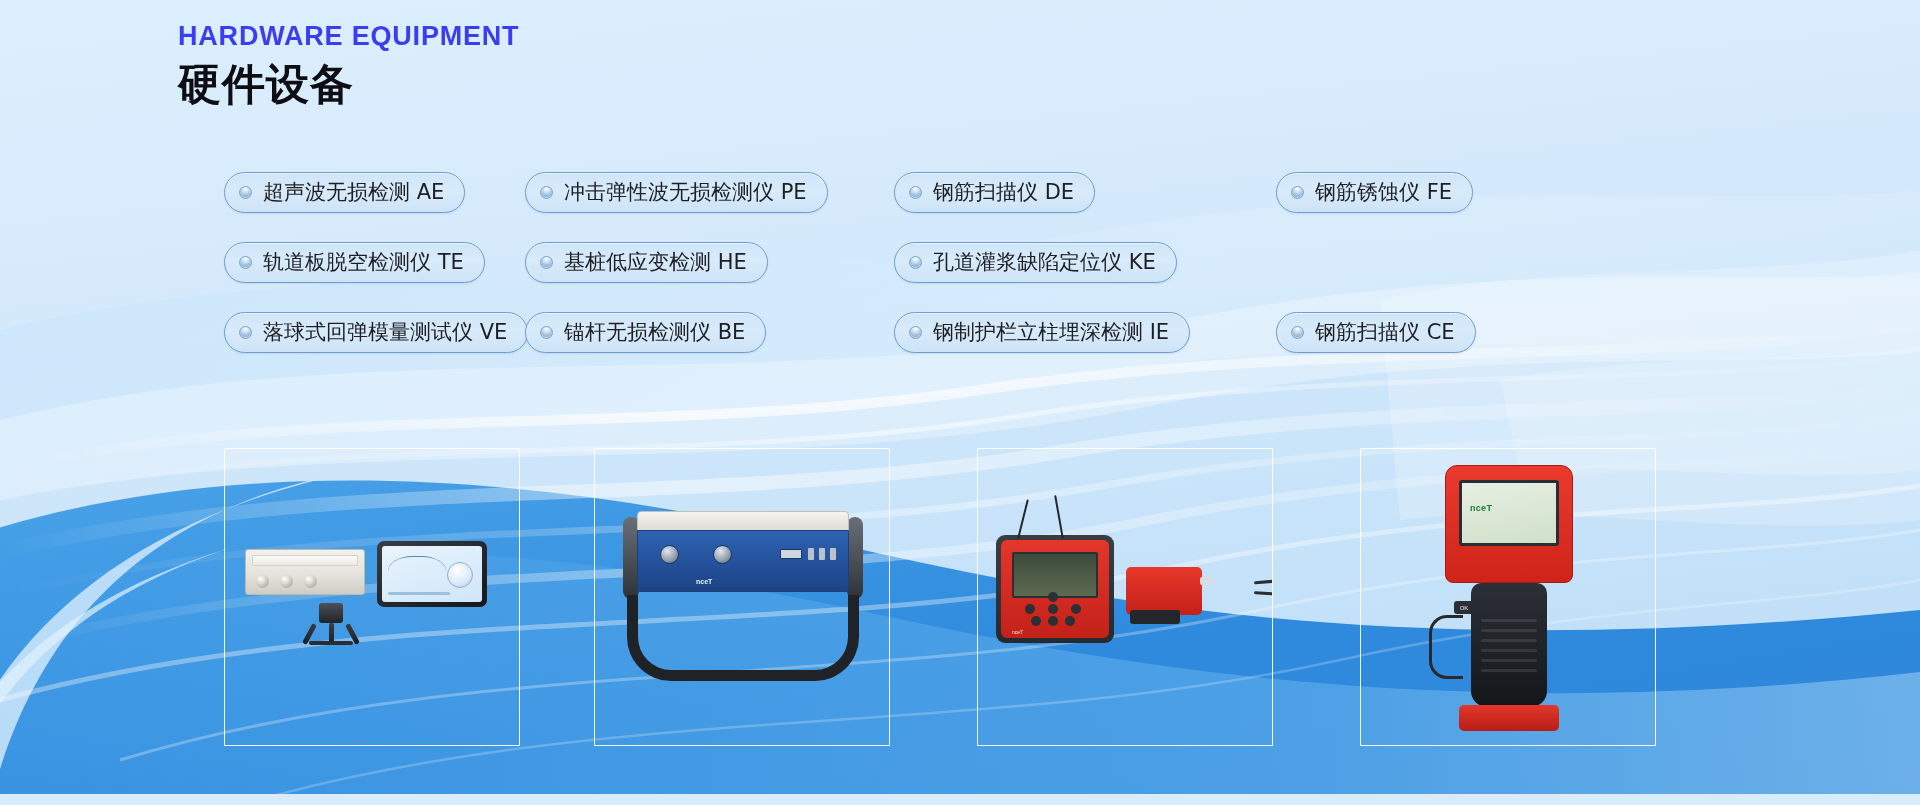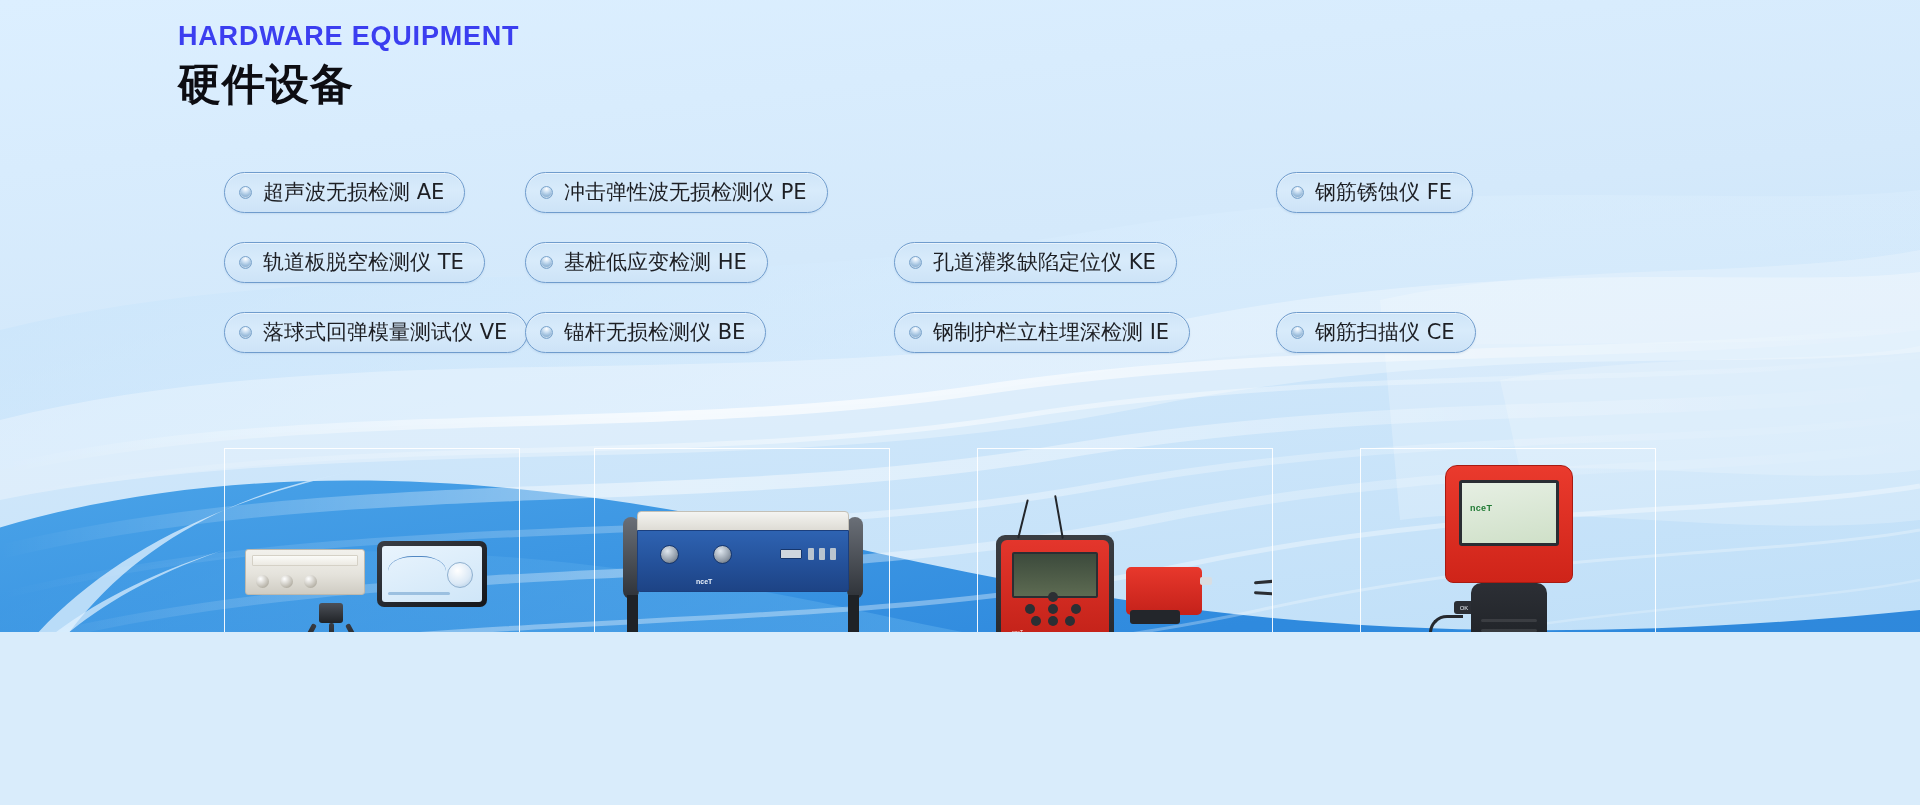--- a/index.html
+++ b/index.html
@@ -4,21 +4,21 @@
 <style>
   * { margin:0; padding:0; box-sizing:border-box; }
   html,body { width:1920px; height:805px; overflow:hidden; }
   body {
     font-family:"Liberation Sans", sans-serif;
     background:#d9ecfb;
     position:relative;
   }
 
   
-  #stage { position:absolute; inset:0; width:1920px; height:632px; overflow:hidden; }
+  #stage { position:absolute; inset:0; width:1920px; height:794px; overflow:hidden; }
   #bg-svg { position:absolute; inset:0; width:1920px; height:805px; display:block; }
 
   
   #content { position:absolute; inset:0; width:1920px; height:805px; }
 
   .heading-block { position:absolute; left:178px; top:20px; }
   .eyebrow {
     font-size:27px; font-weight:bold; letter-spacing:.8px;
     color:#3b3ef0; line-height:1.2; white-space:nowrap;
   }
@@ -373,20 +373,24 @@
 
       <div class="pill-row">
         <div class="pill col1">
           <span class="dot"></span>
           <span class="lbl">超声波无损检测 AE</span>
         </div>
         <div class="pill col2">
           <span class="dot"></span>
           <span class="lbl">冲击弹性波无损检测仪 PE</span>
         </div>
+        <div class="pill col3">
+          <span class="dot"></span>
+          <span class="lbl">钢筋扫描仪 DE</span>
+        </div>
         <div class="pill col4">
           <span class="dot"></span>
           <span class="lbl">钢筋锈蚀仪  FE</span>
         </div>
       </div>
 
       <div class="pill-row">
         <div class="pill col1">
           <span class="dot"></span>
           <span class="lbl">轨道板脱空检测仪 TE</span>

